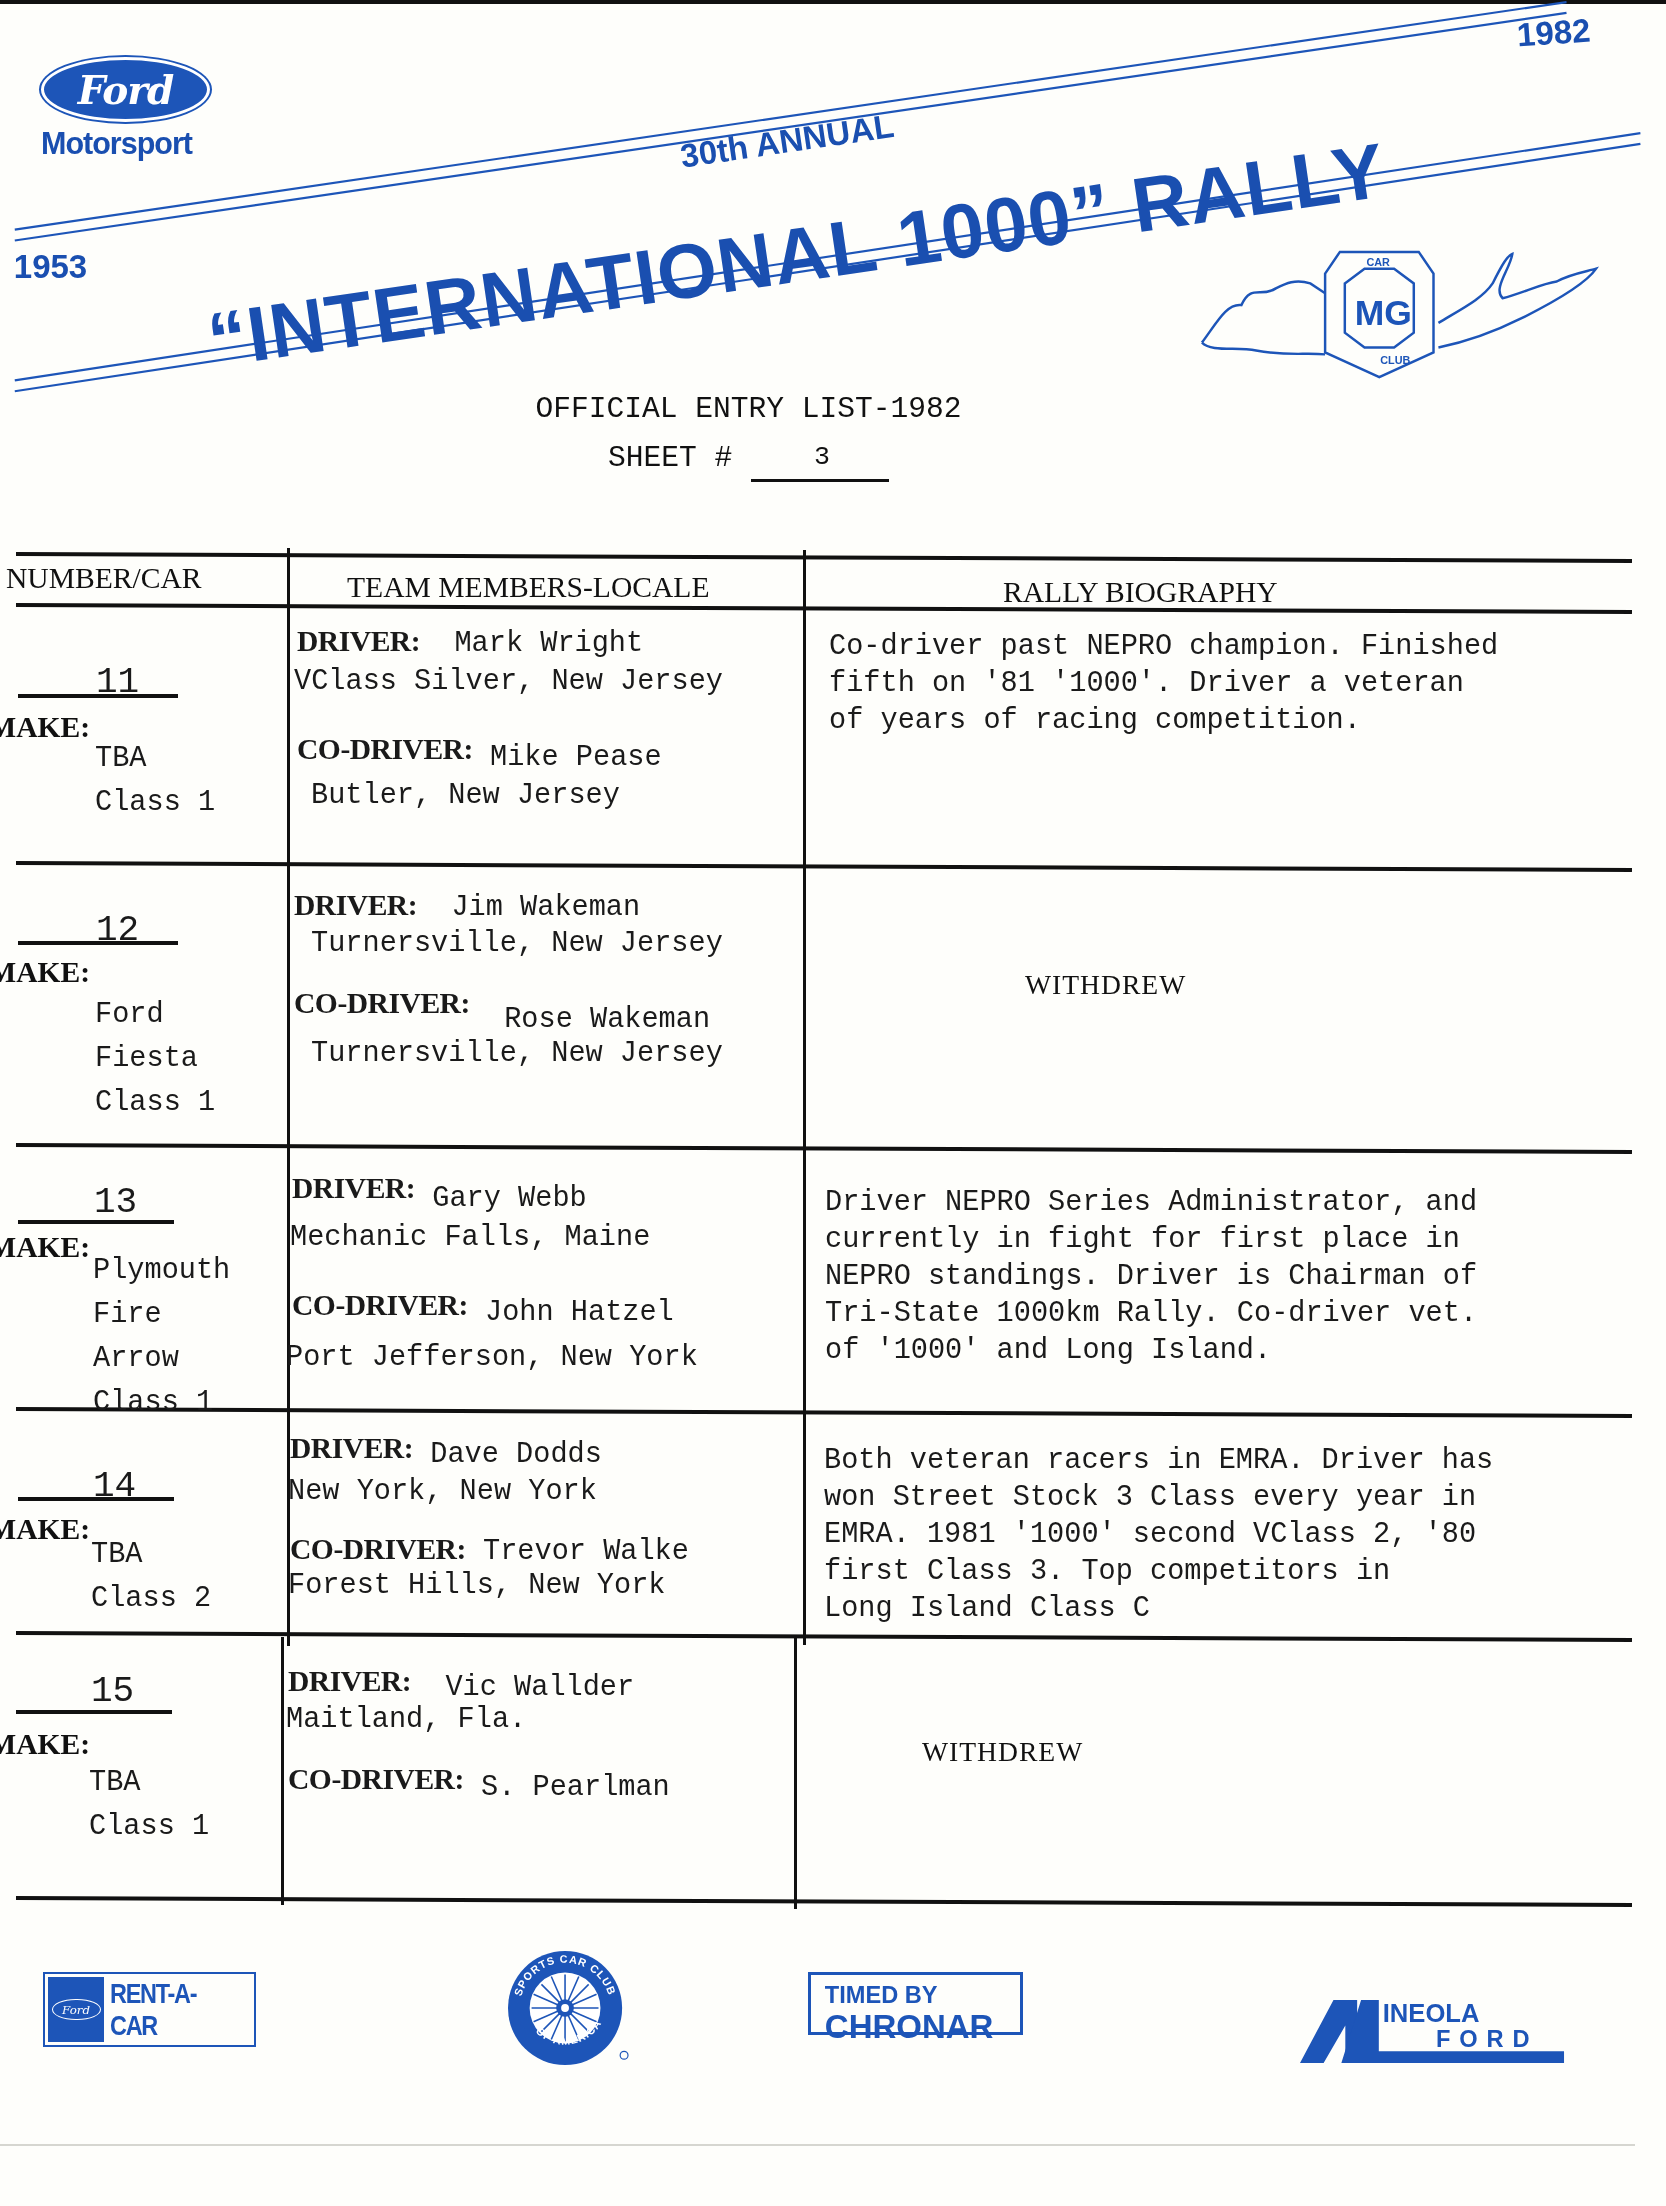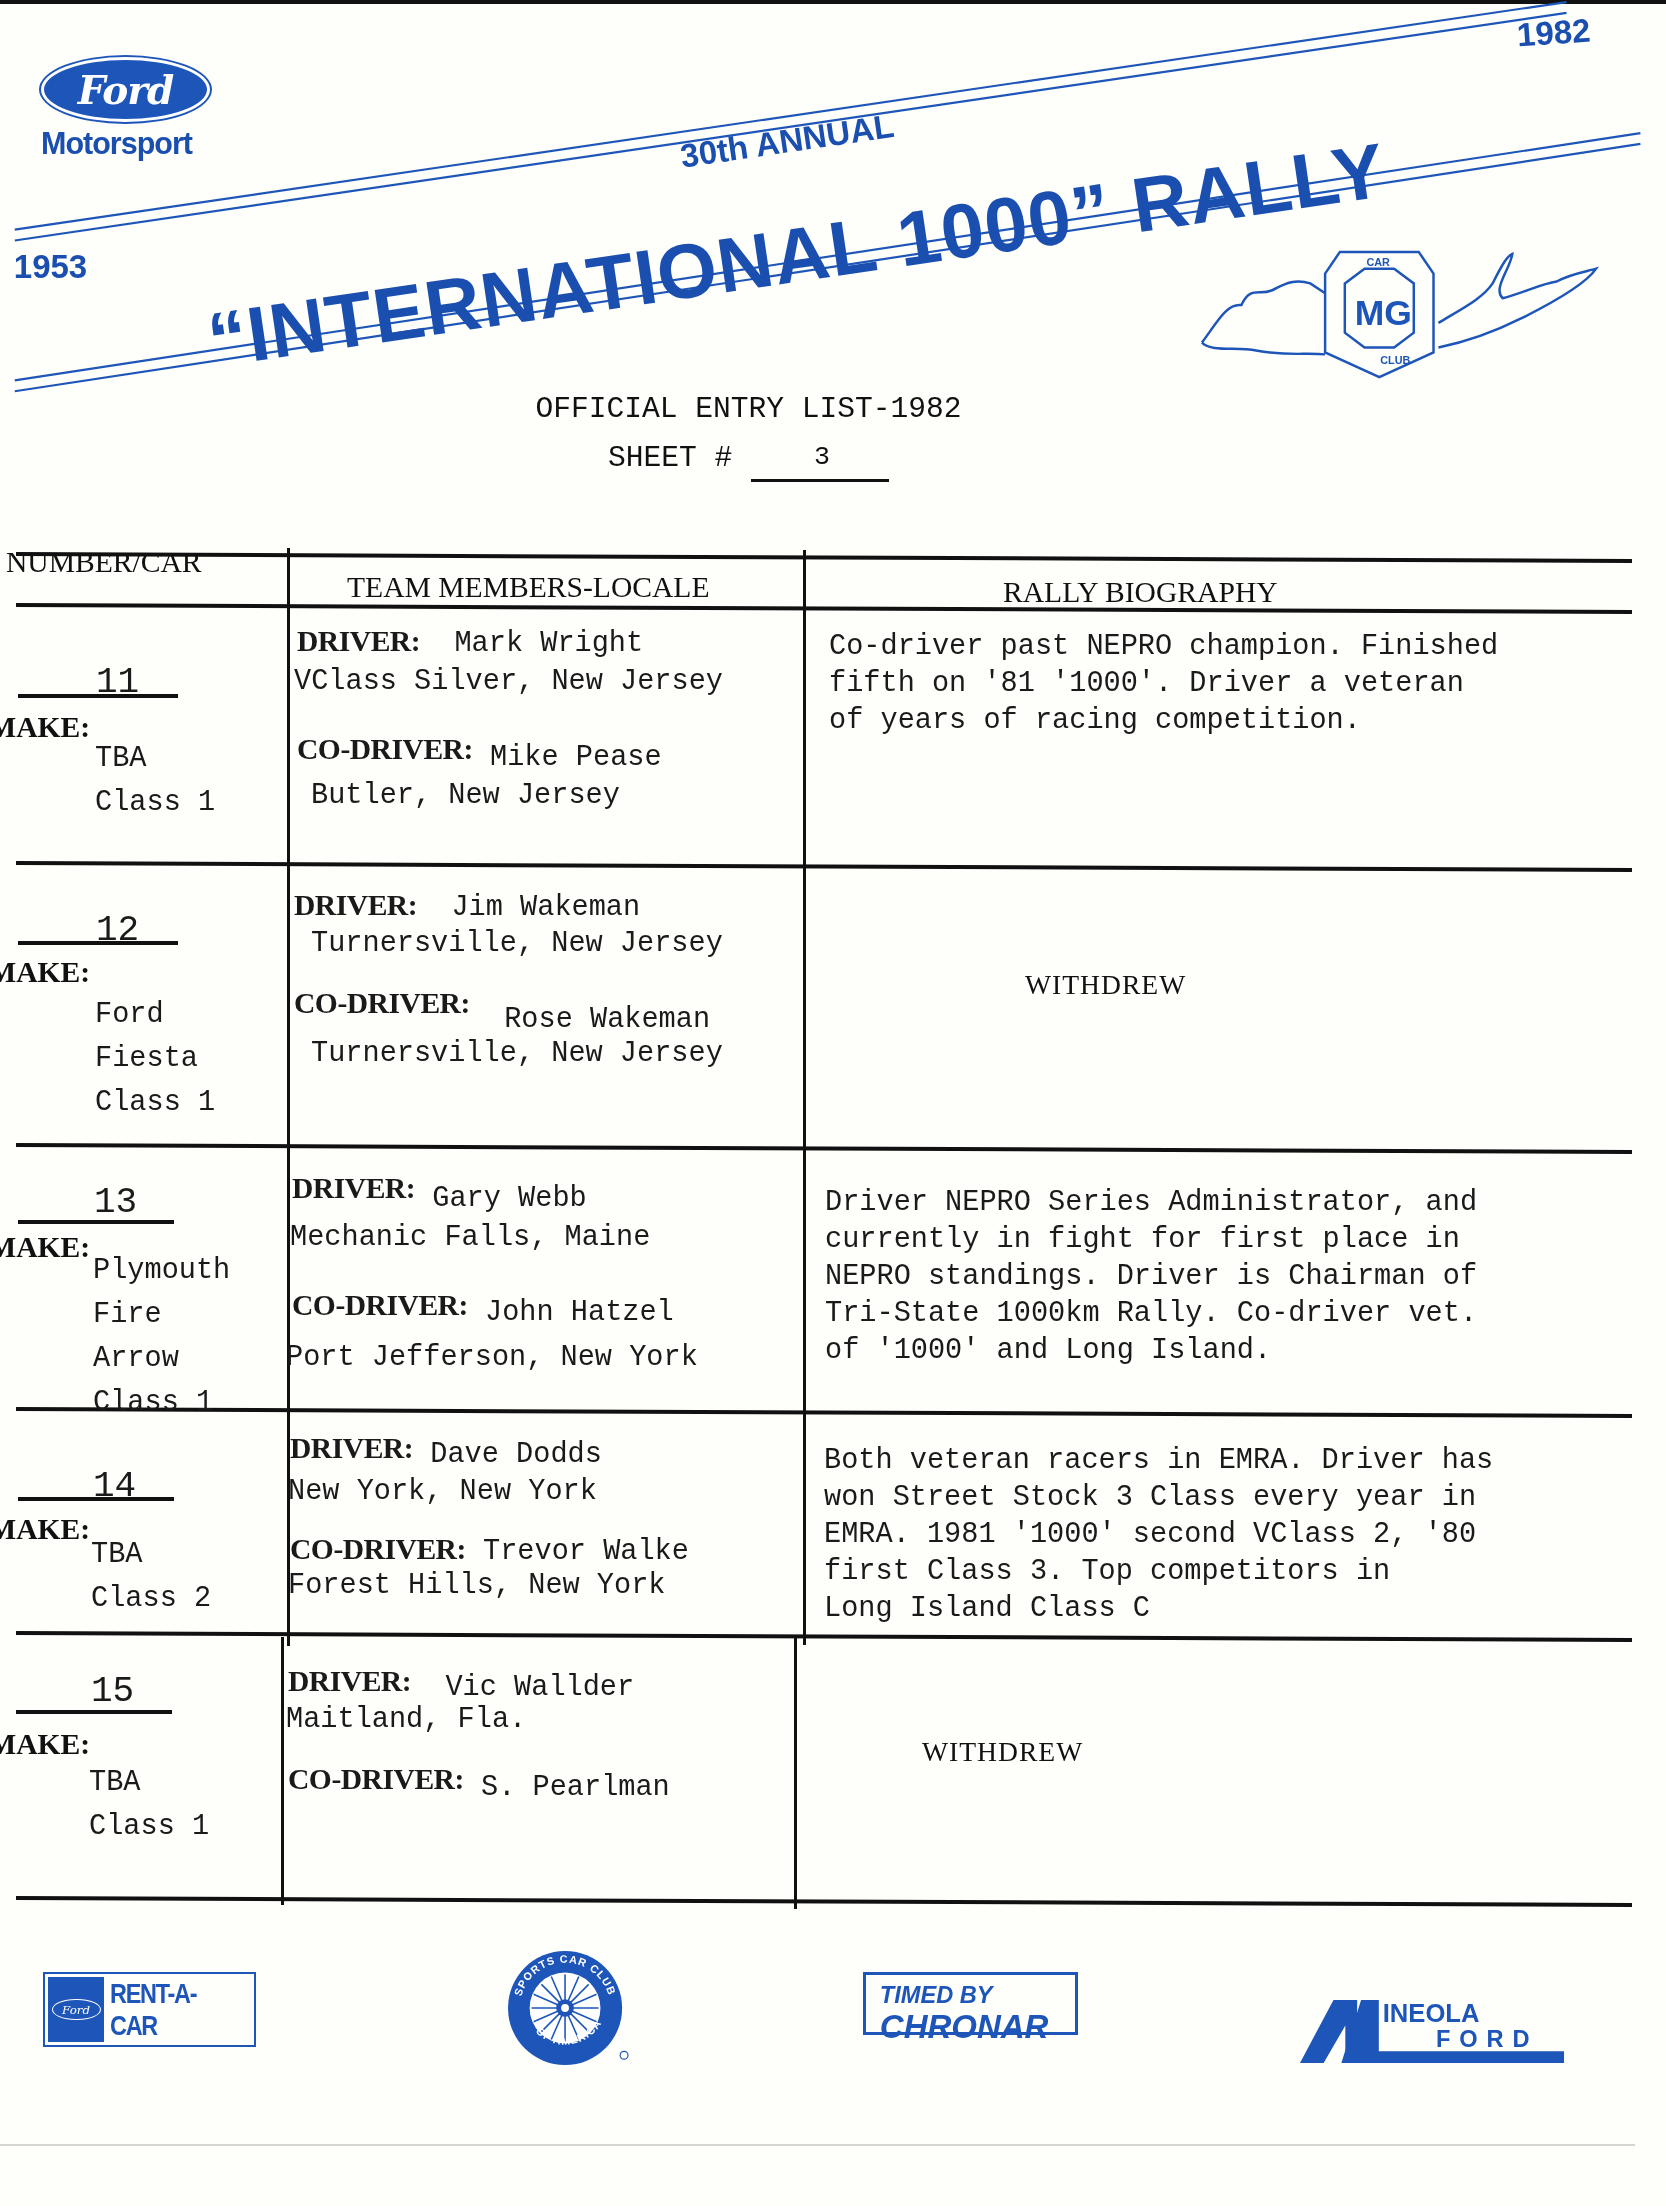--- a/index.html
+++ b/index.html
@@ -45,21 +45,21 @@
   .make-val { position: absolute; font-size: 28.6px; line-height: 44px; color: #1a1a1a; white-space: pre; }
   .bio { position: absolute; font-size: 28.6px; line-height: 37px; color: #1a1a1a; white-space: pre; }
   .withdrew { position: absolute; font-family: "Liberation Serif", serif; font-size: 27.6px; color: #111; letter-spacing: 1px; }
 
   
   .rent { position: absolute; left: 43px; top: 1972px; width: 213px; height: 75px; border: 2px solid #1d55b8; display: flex; align-items: center; }
   .rent-box { width: 61px; height: 65px; margin-left: 3px; background: #1d55b8; display: flex; align-items: center; justify-content: center; }
   .rent-oval { width: 49px; height: 21.7px; border-radius: 50%; border: 1.5px solid #fff; color: #fff; font-family: "DejaVu Serif", serif; font-style: italic; font-size: 11.8px; display: flex; align-items: center; justify-content: center; }
   .rent-txt { margin-left: 5.9px; font-size: 27.6px; font-weight: bold; color: #1d55b8; letter-spacing: -1.5px; font-family: "Liberation Sans", sans-serif; transform: scaleX(0.85); transform-origin: left center; }
   .scca { position: absolute; left: 504px; top: 1947px; width: 128px; height: 122px; }
-  .chronar { position: absolute; left: 863px; top: 1972px; width: 215px; height: 63px; border: 3px solid #1d55b8; padding: 7.9px 0 0 13.8px; font-style: italic; }
+  .chronar { position: absolute; left: 808px; top: 1972px; width: 215px; height: 63px; border: 3px solid #1d55b8; padding: 7.9px 0 0 13.8px; }
   .chronar-a { font-size: 23.6px; font-weight: bold; color: #1d55b8; font-family: "Liberation Sans", sans-serif; line-height: 25.6px; }
   .chronar-b { font-size: 33px; font-weight: bold; color: #1d55b8; font-family: "Liberation Sans", sans-serif; line-height: 37px; letter-spacing: 0px; }
   .mineola { position: absolute; left: 1300px; top: 1996px; width: 266px; height: 69px; }
 </style>
 </head>
 <body>
 
 <div class="page">
   <div class="top-edge"></div>
 
@@ -106,21 +106,21 @@
   <div class="rule" style="left:15.8px; top:1143px; width:1616px; transform: rotate(0.25deg);"></div>
   <div class="rule" style="left:15.8px; top:1407px; width:1616px; transform: rotate(0.25deg);"></div>
   <div class="rule" style="left:15.8px; top:1631px; width:1616px; transform: rotate(0.25deg);"></div>
   <div class="rule" style="left:15.8px; top:1896px; width:1616px; transform: rotate(0.25deg);"></div>
 
   <div class="vrule" style="left:287px; top:548px; height:1098px;"></div>
   <div class="vrule" style="left:281px; top:1637px; height:268px;"></div>
   <div class="vrule" style="left:803px; top:550px; height:1095px;"></div>
   <div class="vrule" style="left:794px; top:1637px; height:272px;"></div>
 
-  <div class="hdr" style="left:5.9px; top:546px;">NUMBER/CAR</div>
+  <div class="hdr" style="left:5.9px; top:562px;">NUMBER/CAR</div>
   <div class="hdr" style="left:347px; top:571px;">TEAM MEMBERS-LOCALE</div>
   <div class="hdr" style="left:1003px; top:576px;">RALLY BIOGRAPHY</div>
 
   <div>
     <div class="num" style="left:96px; top:662px;">11</div>
     <div class="num-line" style="left:17.7px; top:694px; width:160px;"></div>
     <div class="make-lbl" style="left:-11.8px; top:711px;">MAKE:</div>
     <div class="make-val" style="left:95px; top:737px;">TBA
 Class 1</div>
     <div class="cell" style="left:297px; top:623px;"><span class="lbl">DRIVER:</span>  <span>Mark Wright</span></div>

